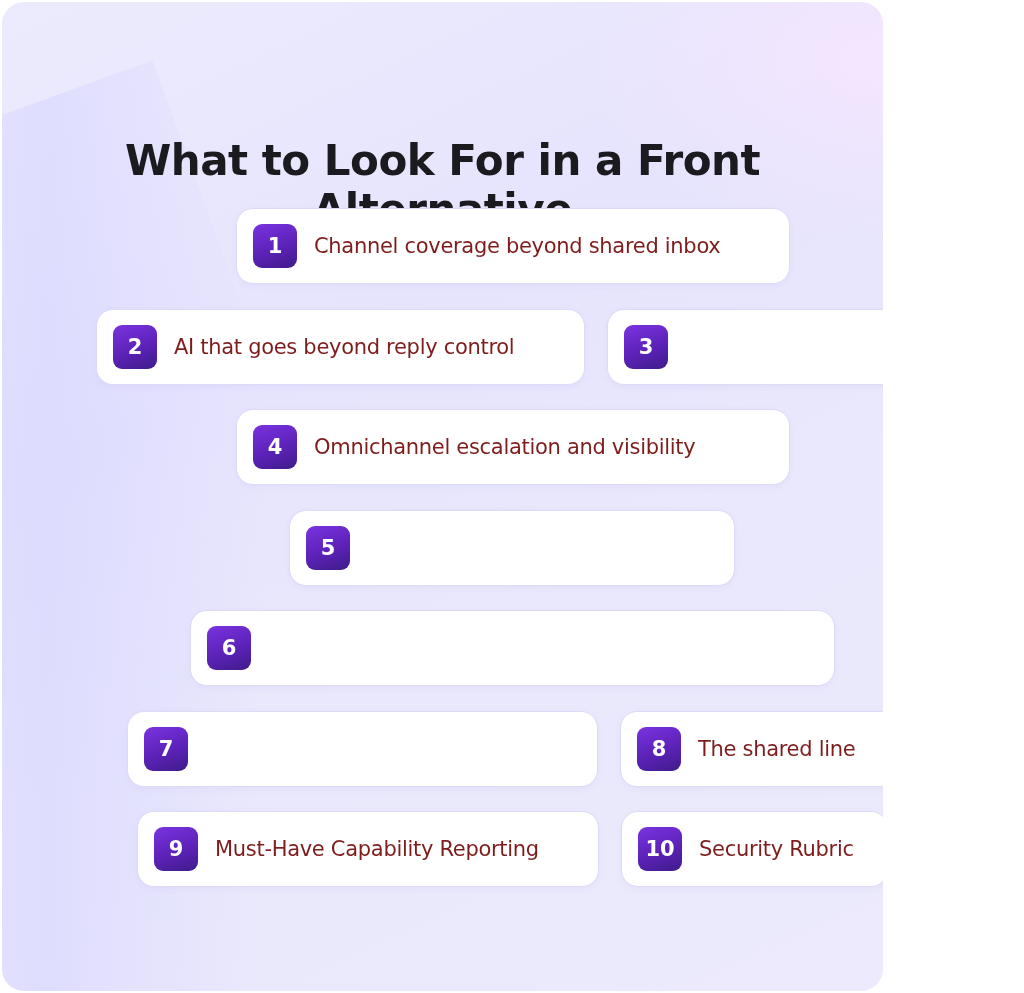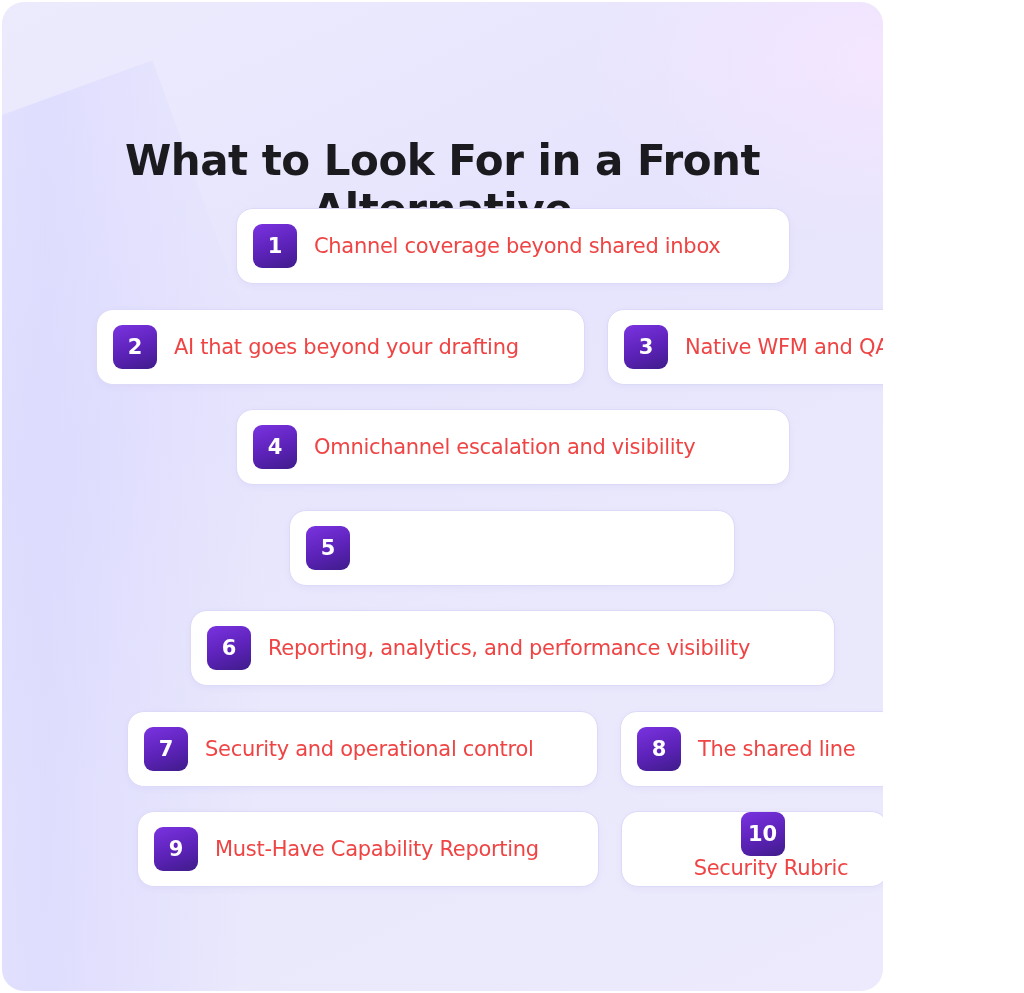--- a/index.html
+++ b/index.html
@@ -32,71 +32,68 @@
     box-shadow: 0 2px 6px rgba(120,110,200,0.06);
   }
   .badge {
     width: 44px; height: 44px; border-radius: 9px; flex: 0 0 44px;
     background: linear-gradient(160deg, #7a33e0 0%, #5c22b8 55%, #3f1c8a 100%);
     color: #ffffff; font-weight: 700; font-size: 21px;
     display: flex; align-items: center; justify-content: center;
     font-family: "DejaVu Sans", "Liberation Sans", sans-serif;
   }
   .label {
-    margin-left: 17px; font-size: 21px; color: #ef4444; white-space: nowrap;
+    margin-left: 17px; font-size: 21px; color: #7f1d1d; white-space: nowrap;
     font-family: "DejaVu Sans", "Liberation Sans", sans-serif; letter-spacing: -0.3px;
   }
 </style>
 </head>
 <body>
 
 <div class="panel">
   <h1 class="title">What to Look For in a Front Alternative</h1>
 
   <div class="card" style="left:234px; top:206px; width:554px;">
     <div class="badge">1</div>
     <span class="label">Channel coverage beyond shared inbox</span>
   </div>
 
   <div class="card" style="left:94px; top:307px; width:489px;">
     <div class="badge">2</div>
-    <span class="label">AI that goes beyond your drafting</span>
+    <span class="label">AI that goes beyond reply control</span>
   </div>
 
   <div class="card" style="left:605px; top:307px; width:322px;">
     <div class="badge">3</div>
-    <span class="label">Native WFM and QA</span>
   </div>
 
   <div class="card" style="left:234px; top:407px; width:554px;">
     <div class="badge">4</div>
     <span class="label">Omnichannel escalation and visibility</span>
   </div>
 
   <div class="card" style="left:287px; top:508px; width:446px;">
     <div class="badge">5</div>
   </div>
 
   <div class="card" style="left:188px; top:608px; width:645px;">
     <div class="badge">6</div>
-    <span class="label">Reporting, analytics, and performance visibility</span>
   </div>
 
   <div class="card" style="left:125px; top:709px; width:471px;">
     <div class="badge">7</div>
-    <span class="label">Security and operational control</span>
   </div>
 
   <div class="card" style="left:618px; top:709px; width:278px;">
     <div class="badge">8</div>
     <span class="label">The shared line</span>
   </div>
 
   <div class="card" style="left:135px; top:809px; width:462px;">
     <div class="badge">9</div>
     <span class="label">Must-Have Capability Reporting</span>
   </div>
 
-  <div class="card" style="left:619px; top:809px; width:267px;flex-direction:column;">
+  <div class="card" style="left:619px; top:809px; width:267px;">
     <div class="badge">10</div>
     <span class="label">Security Rubric</span>
   </div>
 </div>
 
 </body></html>

